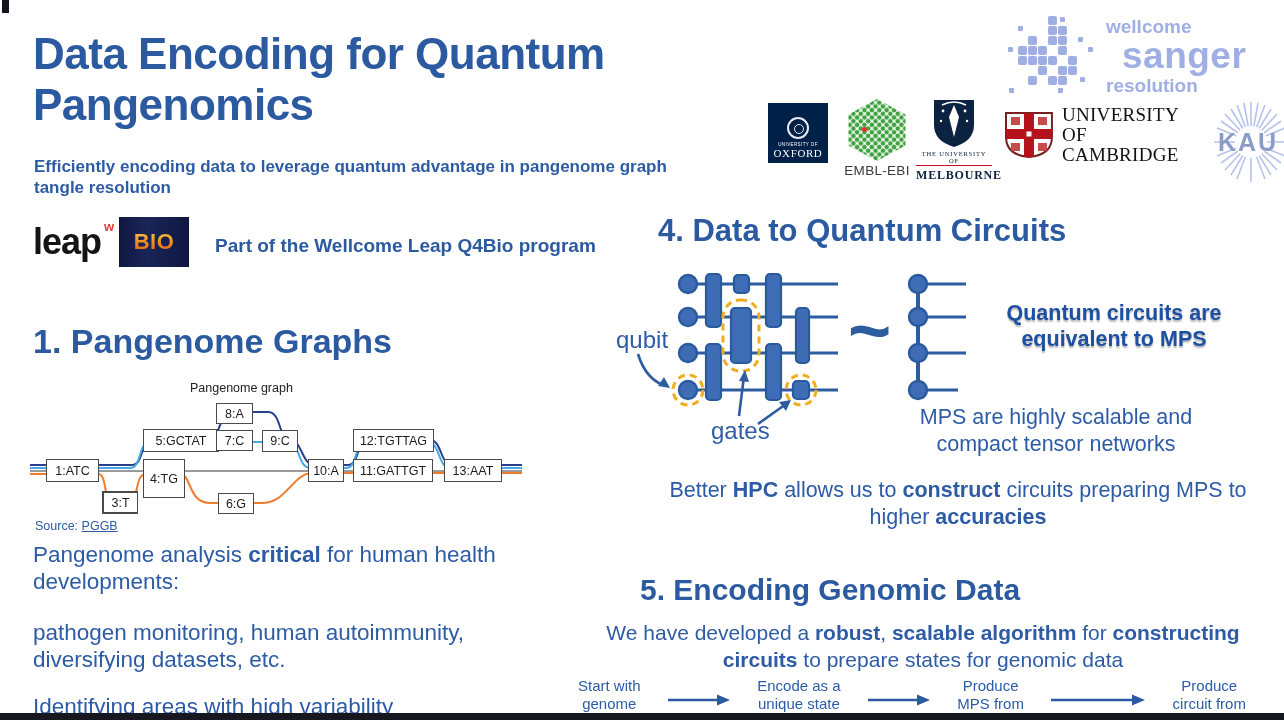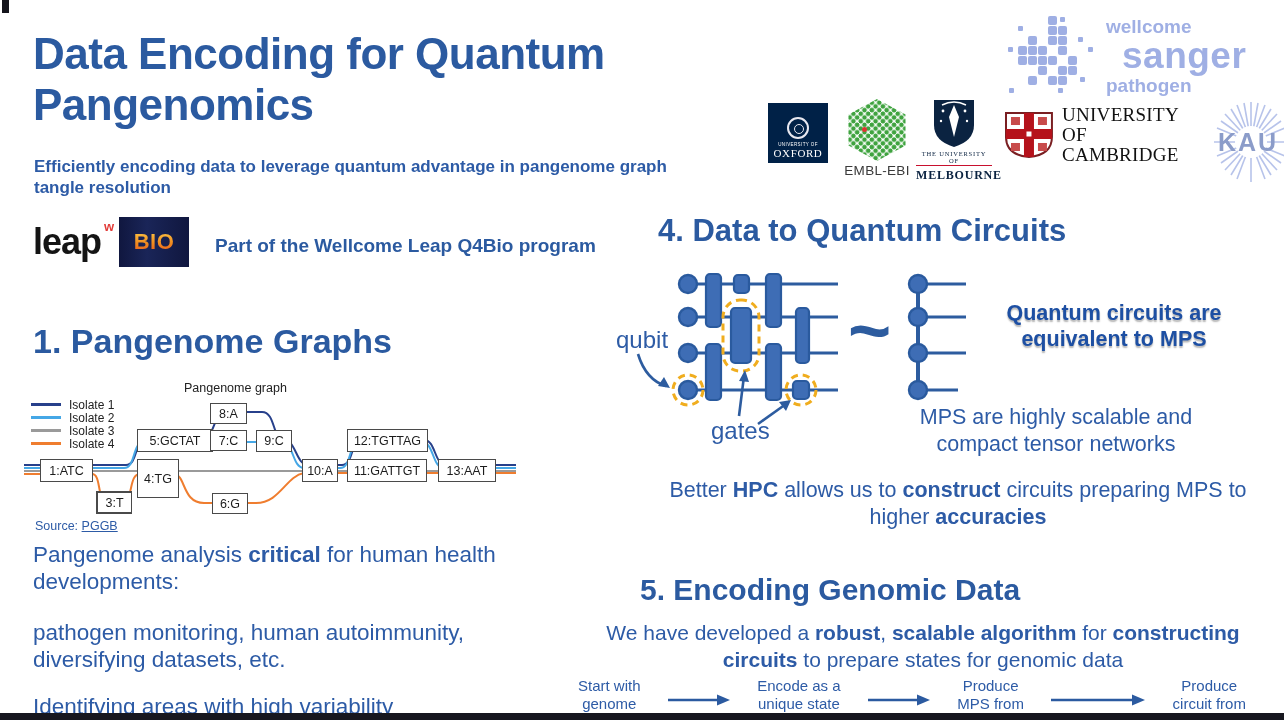--- a/index.html
+++ b/index.html
@@ -63,21 +63,21 @@
   .bio-box { width:70px; height:50px; background:#10173f; margin-left:18px; display:flex;
     align-items:center; justify-content:center;
     background-image:linear-gradient(90deg, #10173f 0%, #1a2558 40%, #10173f 100%); }
   .bio-text { font-size:22px; font-weight:bold;
     background:linear-gradient(180deg,#ffd24d 0%, #f08a1e 55%, #e8501f 100%);
     -webkit-background-clip:text; background-clip:text; color:transparent; letter-spacing:0.5px; }
   .program-note { left:215px; top:235px; font-size:19px; font-weight:bold; color:#2b5aa0; }
 
   
   .sec1-heading { left:33px; top:322px; font-size:34px; font-weight:bold; color:#2b5aa0; }
-  .graph-wrap { left:24px; top:378px; width:500px; height:142px;text-decoration:underline; }
+  .graph-wrap { left:30px; top:378px; width:500px; height:142px;text-decoration:underline; }
   .graph-wrap svg.edges { position:absolute; left:0; top:0; }
   .fig-title { position:absolute; left:160px; top:3px; font-size:12.5px; color:#222; }
   .legend { position:absolute; left:7px; top:20px; }
   .legend-row { display:flex; align-items:center; height:13px; }
   .legend-swatch { width:30px; height:2.5px; margin-right:8px; }
   .legend-label { font-size:12px; color:#222; }
   .sw0 { background:#27408b; } .sw1 { background:#45a7e6; }
   .sw2 { background:#9a9a9a; } .sw3 { background:#ef7d2f; }
   .gnode { position:absolute; background:#fff; border:1.4px solid #4a4a4a;
     display:flex; align-items:center; justify-content:center;
@@ -147,21 +147,21 @@
         <rect x="42" y="62" width="9" height="9" rx="2"></rect>
         <rect x="52" y="62" width="9" height="9" rx="2"></rect>
         <rect x="74" y="63" width="5" height="5" rx="1"></rect>
       <rect x="3" y="74" width="5" height="5" rx="1"></rect>
         <rect x="52" y="74" width="5" height="5" rx="1"></rect>
     </g>
   </svg>
   <div class="sanger-text">
     <div class="sanger-w">wellcome</div>
     <div class="sanger-s">sanger</div>
-    <div class="sanger-i">pathogen</div>
+    <div class="sanger-i">resolution</div>
   </div>
 </div>
 
 <div class="abs logo-oxford">
   <div class="ox-emblem"></div>
   <div class="ox-t1">UNIVERSITY OF</div>
   <div class="ox-t2">OXFORD</div>
 </div>
 
 <div class="abs logo-embl">
@@ -253,38 +253,20 @@
 <div class="abs graph-wrap">
   <svg class="edges" width="500" height="142" viewBox="0 0 500 142">
     <g fill="none" stroke-width="2">
       <path stroke="#9a9a9a" d="M0,93 H472 M472,93 H492"></path>
       <path stroke="#27408b" d="M0,87 H102 C114,87 110,62 122,62 H176 C192,62 188,34 202,34 H238 C252,34 248,62 260,62 C272,62 272,87 284,87 H318 C330,87 326,62 338,62 H400 C412,62 410,87 422,87 H492"></path>
       <path stroke="#45a7e6" d="M0,90 H100 C112,90 108,64 120,64 H258 C270,64 268,90 280,90 H316 C328,90 324,64 336,64 H398 C410,64 408,90 420,90 H492"></path>
       <path stroke="#ef7d2f" d="M0,96 H68 C78,96 72,124 84,124 H98 C110,124 104,96 116,96 H150 C162,97 158,125 180,125 H232 C256,125 262,98 280,95 H492"></path>
     </g>
   </svg>
   <div class="fig-title">Pangenome graph</div>
-  <div class="legend">
-    <div class="legend-row">
-        <div class="legend-swatch sw0"></div>
-        <div class="legend-label">Isolate 1</div>
-      </div>
-    <div class="legend-row">
-        <div class="legend-swatch sw1"></div>
-        <div class="legend-label">Isolate 2</div>
-      </div>
-    <div class="legend-row">
-        <div class="legend-swatch sw2"></div>
-        <div class="legend-label">Isolate 3</div>
-      </div>
-    <div class="legend-row">
-        <div class="legend-swatch sw3"></div>
-        <div class="legend-label">Isolate 4</div>
-      </div>
-  </div>
   <div class="gnode" style="left:16px;top:81px;width:53px;height:23px;">1:ATC</div>
   <div class="gnode" style="left:72px;top:81px;width:36px;height:23px;margin-top:32px;">2:C</div>
   <div class="gnode" style="left:73px;top:114px;width:35px;height:21px;">3:T</div>
   <div class="gnode" style="left:113px;top:81px;width:42px;height:39px;">4:TG</div>
   <div class="gnode" style="left:113px;top:51px;width:76px;height:23px;">5:GCTAT</div>
   <div class="gnode" style="left:188px;top:115px;width:36px;height:21px;">6:G</div>
   <div class="gnode" style="left:186px;top:52px;width:37px;height:21px;">7:C</div>
   <div class="gnode" style="left:186px;top:25px;width:37px;height:21px;">8:A</div>
   <div class="gnode" style="left:232px;top:52px;width:36px;height:22px;">9:C</div>
   <div class="gnode" style="left:278px;top:81px;width:36px;height:23px;">10:A</div>

